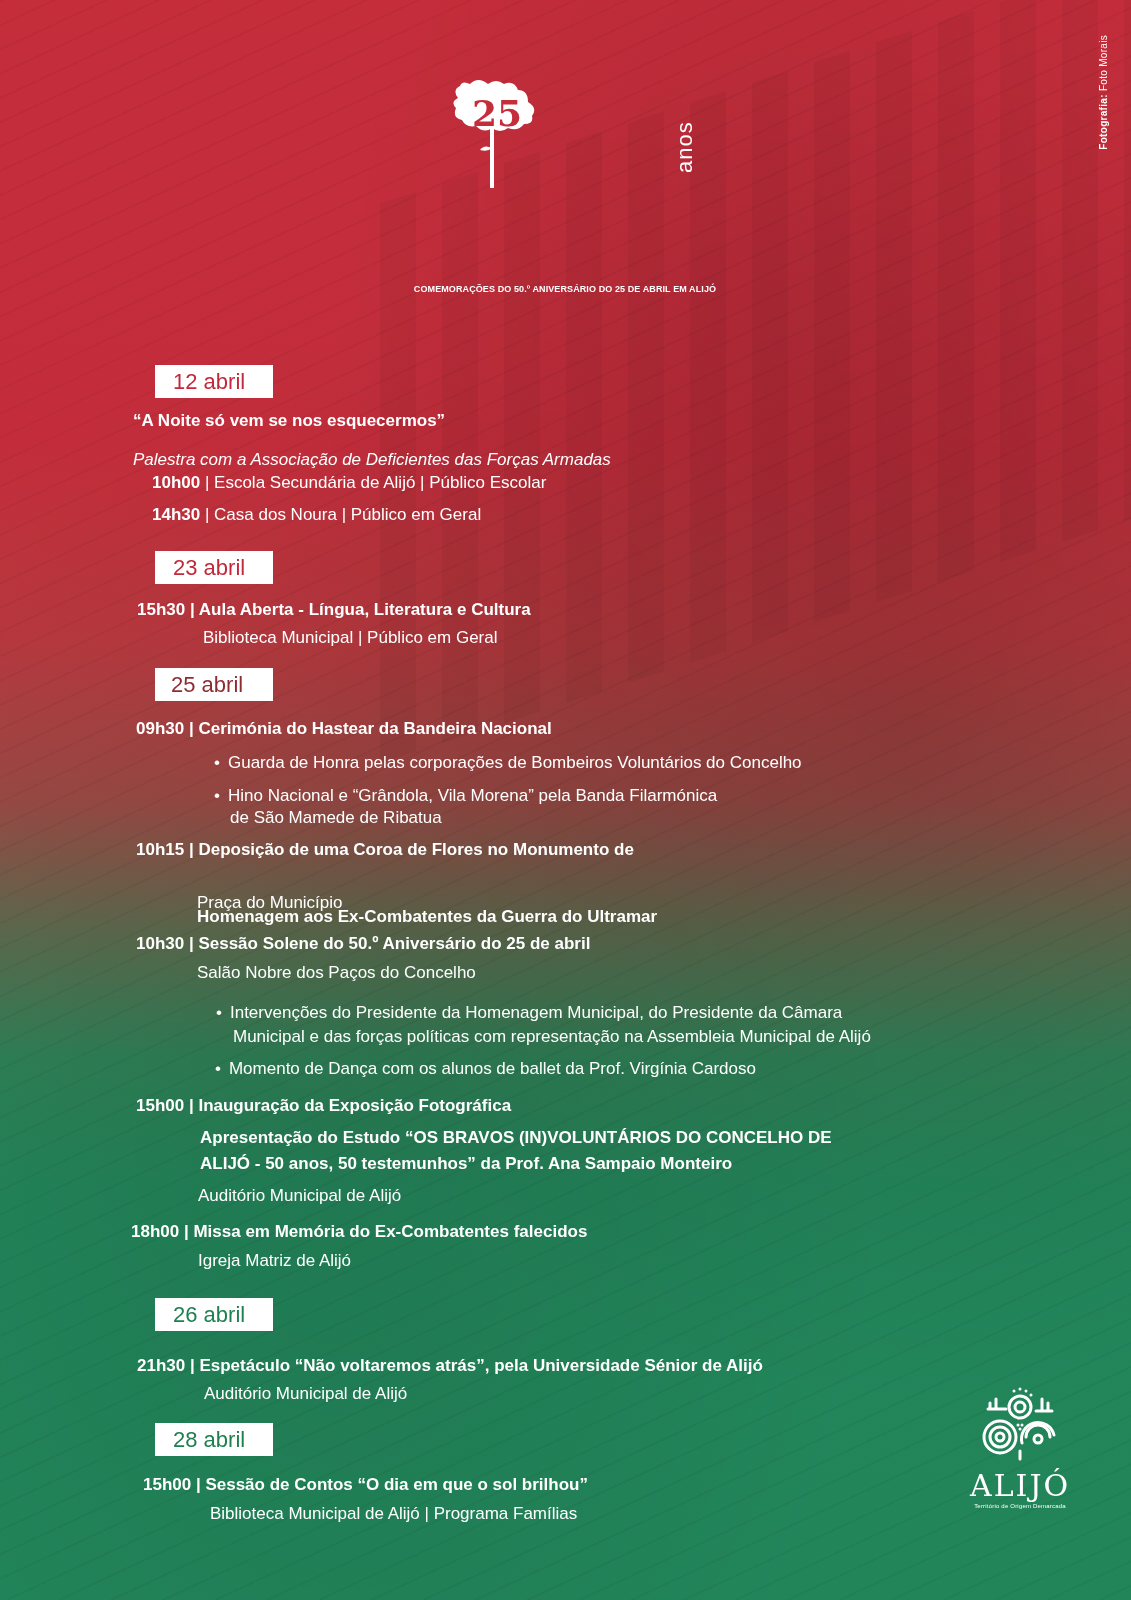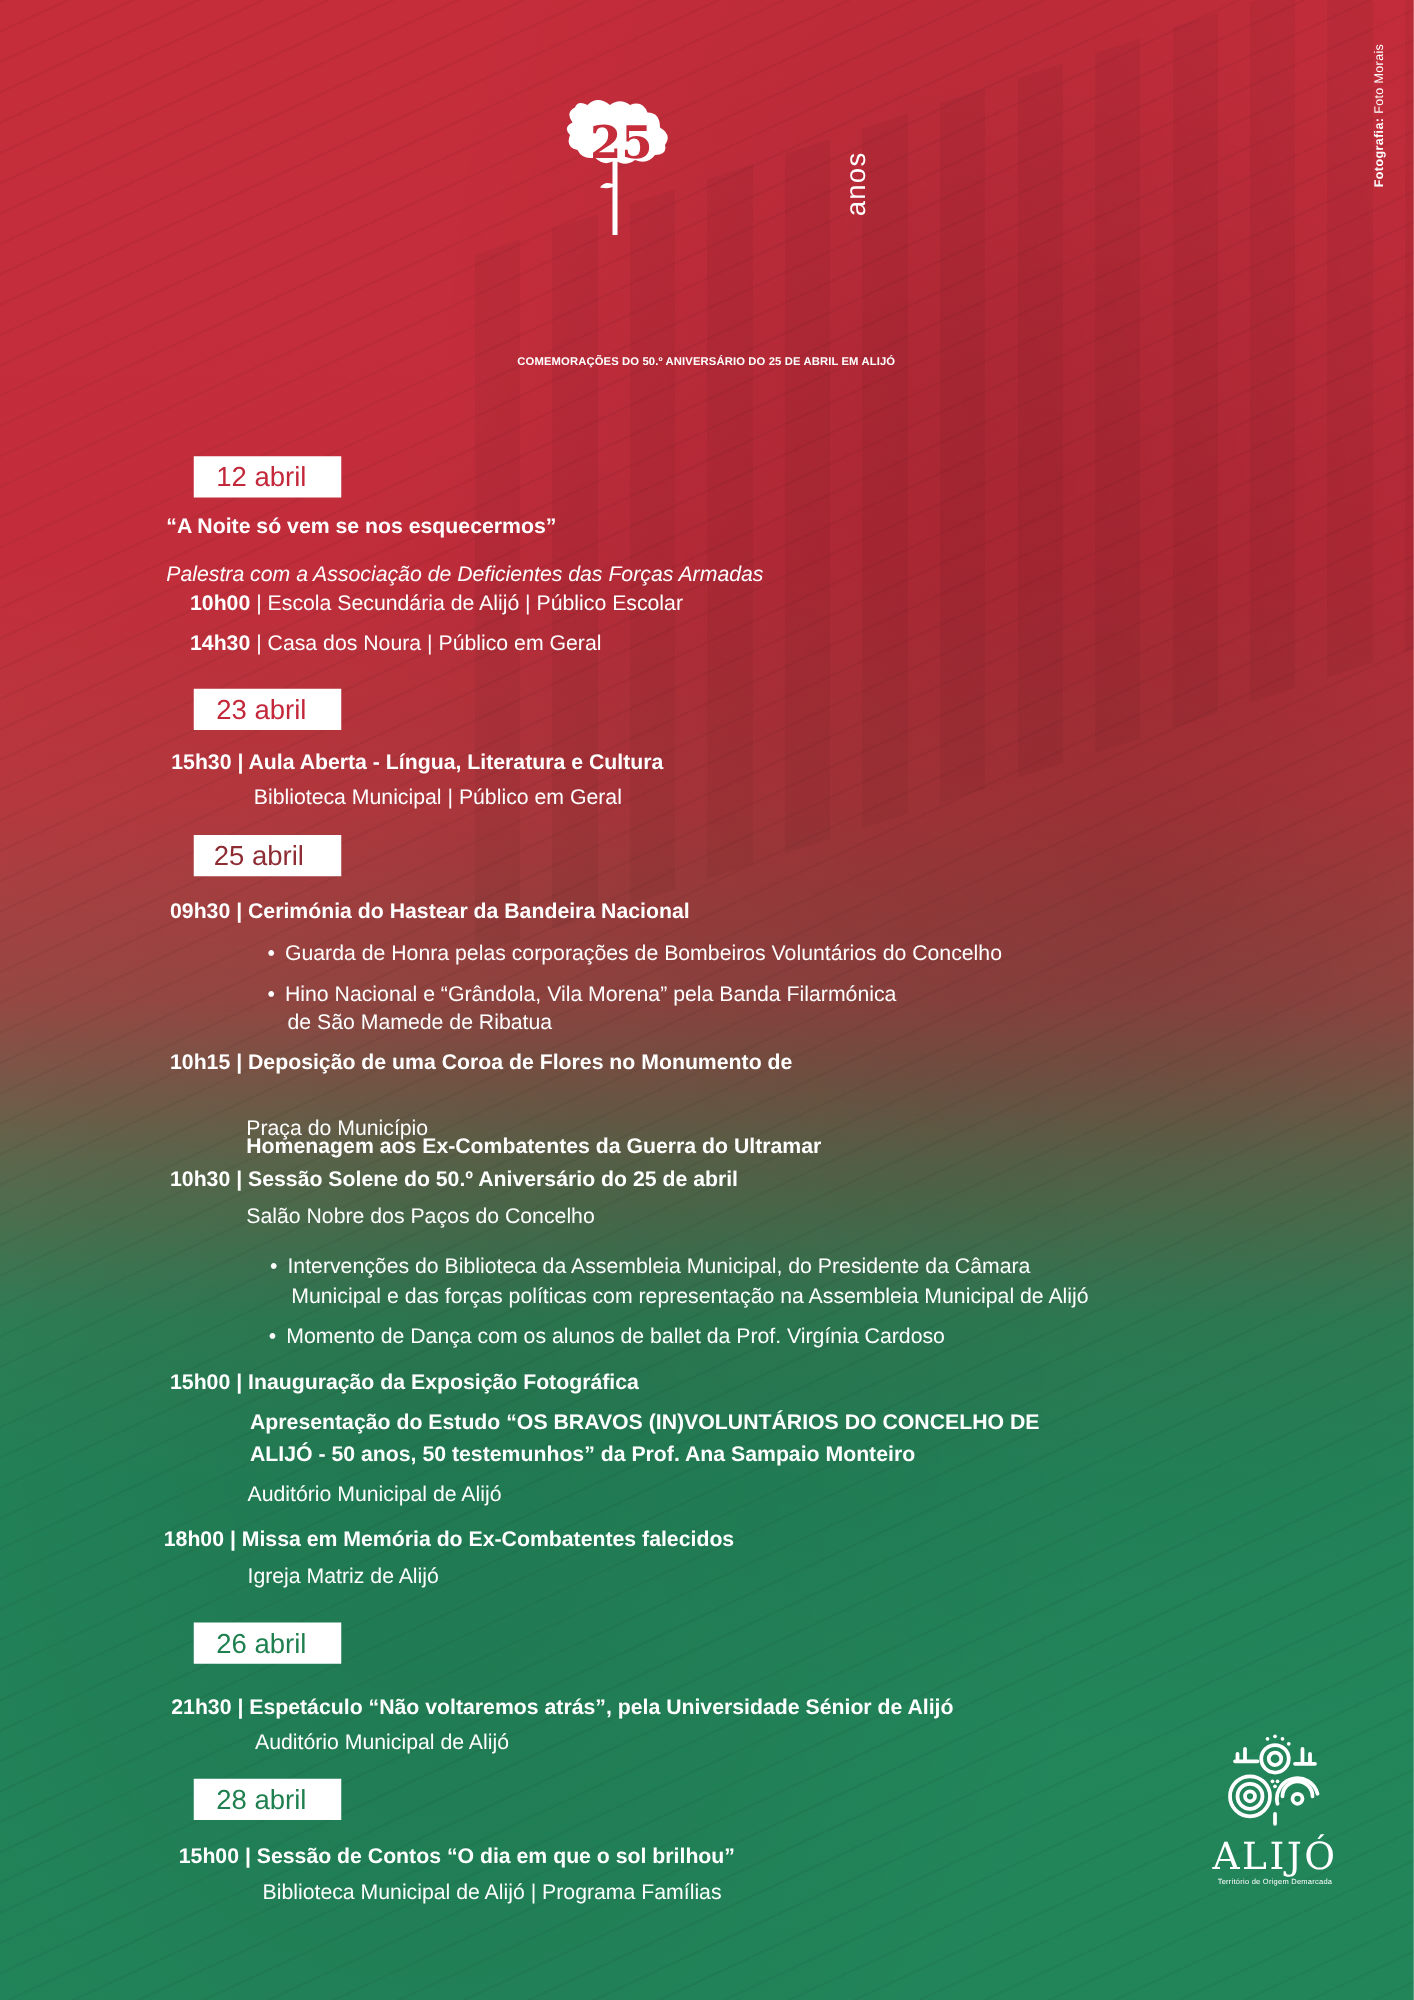--- a/index.html
+++ b/index.html
@@ -119,21 +119,21 @@
 <div class="line bullet" style="left:214px;top:752px">Guarda de Honra pelas corporações de Bombeiros Voluntários do Concelho</div>
 <div class="line bullet" style="left:214px;top:785px">Hino Nacional e “Grândola, Vila Morena” pela Banda Filarmónica</div>
 <div class="line" style="left:230px;top:807px">de São Mamede de Ribatua</div>
 
 <div class="line b" style="left:136px;top:839px">10h15 | Deposição de uma Coroa de Flores no Monumento de</div>
 <div class="line b" style="left:197px;top:906px">Homenagem aos Ex-Combatentes da Guerra do Ultramar</div>
 <div class="line" style="left:197px;top:892px">Praça do Município</div>
 
 <div class="line b" style="left:136px;top:933px">10h30 | Sessão Solene do 50.º Aniversário do 25 de abril</div>
 <div class="line" style="left:197px;top:962px">Salão Nobre dos Paços do Concelho</div>
-<div class="line bullet" style="left:216px;top:1002px">Intervenções do Biblioteca da Assembleia Municipal, do Presidente da Câmara</div>
+<div class="line bullet" style="left:216px;top:1002px">Intervenções do Presidente da Homenagem Municipal, do Presidente da Câmara</div>
 <div class="line" style="left:233px;top:1026px">Municipal e das forças políticas com representação na Assembleia Municipal de Alijó</div>
 <div class="line bullet" style="left:215px;top:1058px">Momento de Dança com os alunos de ballet da Prof. Virgínia Cardoso</div>
 
 <div class="line b" style="left:136px;top:1095px">15h00 | Inauguração da Exposição Fotográfica</div>
 <div class="line b" style="left:200px;top:1127px">Apresentação do Estudo “OS BRAVOS (IN)VOLUNTÁRIOS DO CONCELHO DE</div>
 <div class="line b" style="left:200px;top:1153px">ALIJÓ - 50 anos, 50 testemunhos” da Prof. Ana Sampaio Monteiro</div>
 <div class="line" style="left:198px;top:1185px">Auditório Municipal de Alijó</div>
 
 <div class="line b" style="left:131px;top:1221px">18h00 | Missa em Memória do Ex-Combatentes falecidos</div>
 <div class="line" style="left:198px;top:1250px">Igreja Matriz de Alijó</div>

